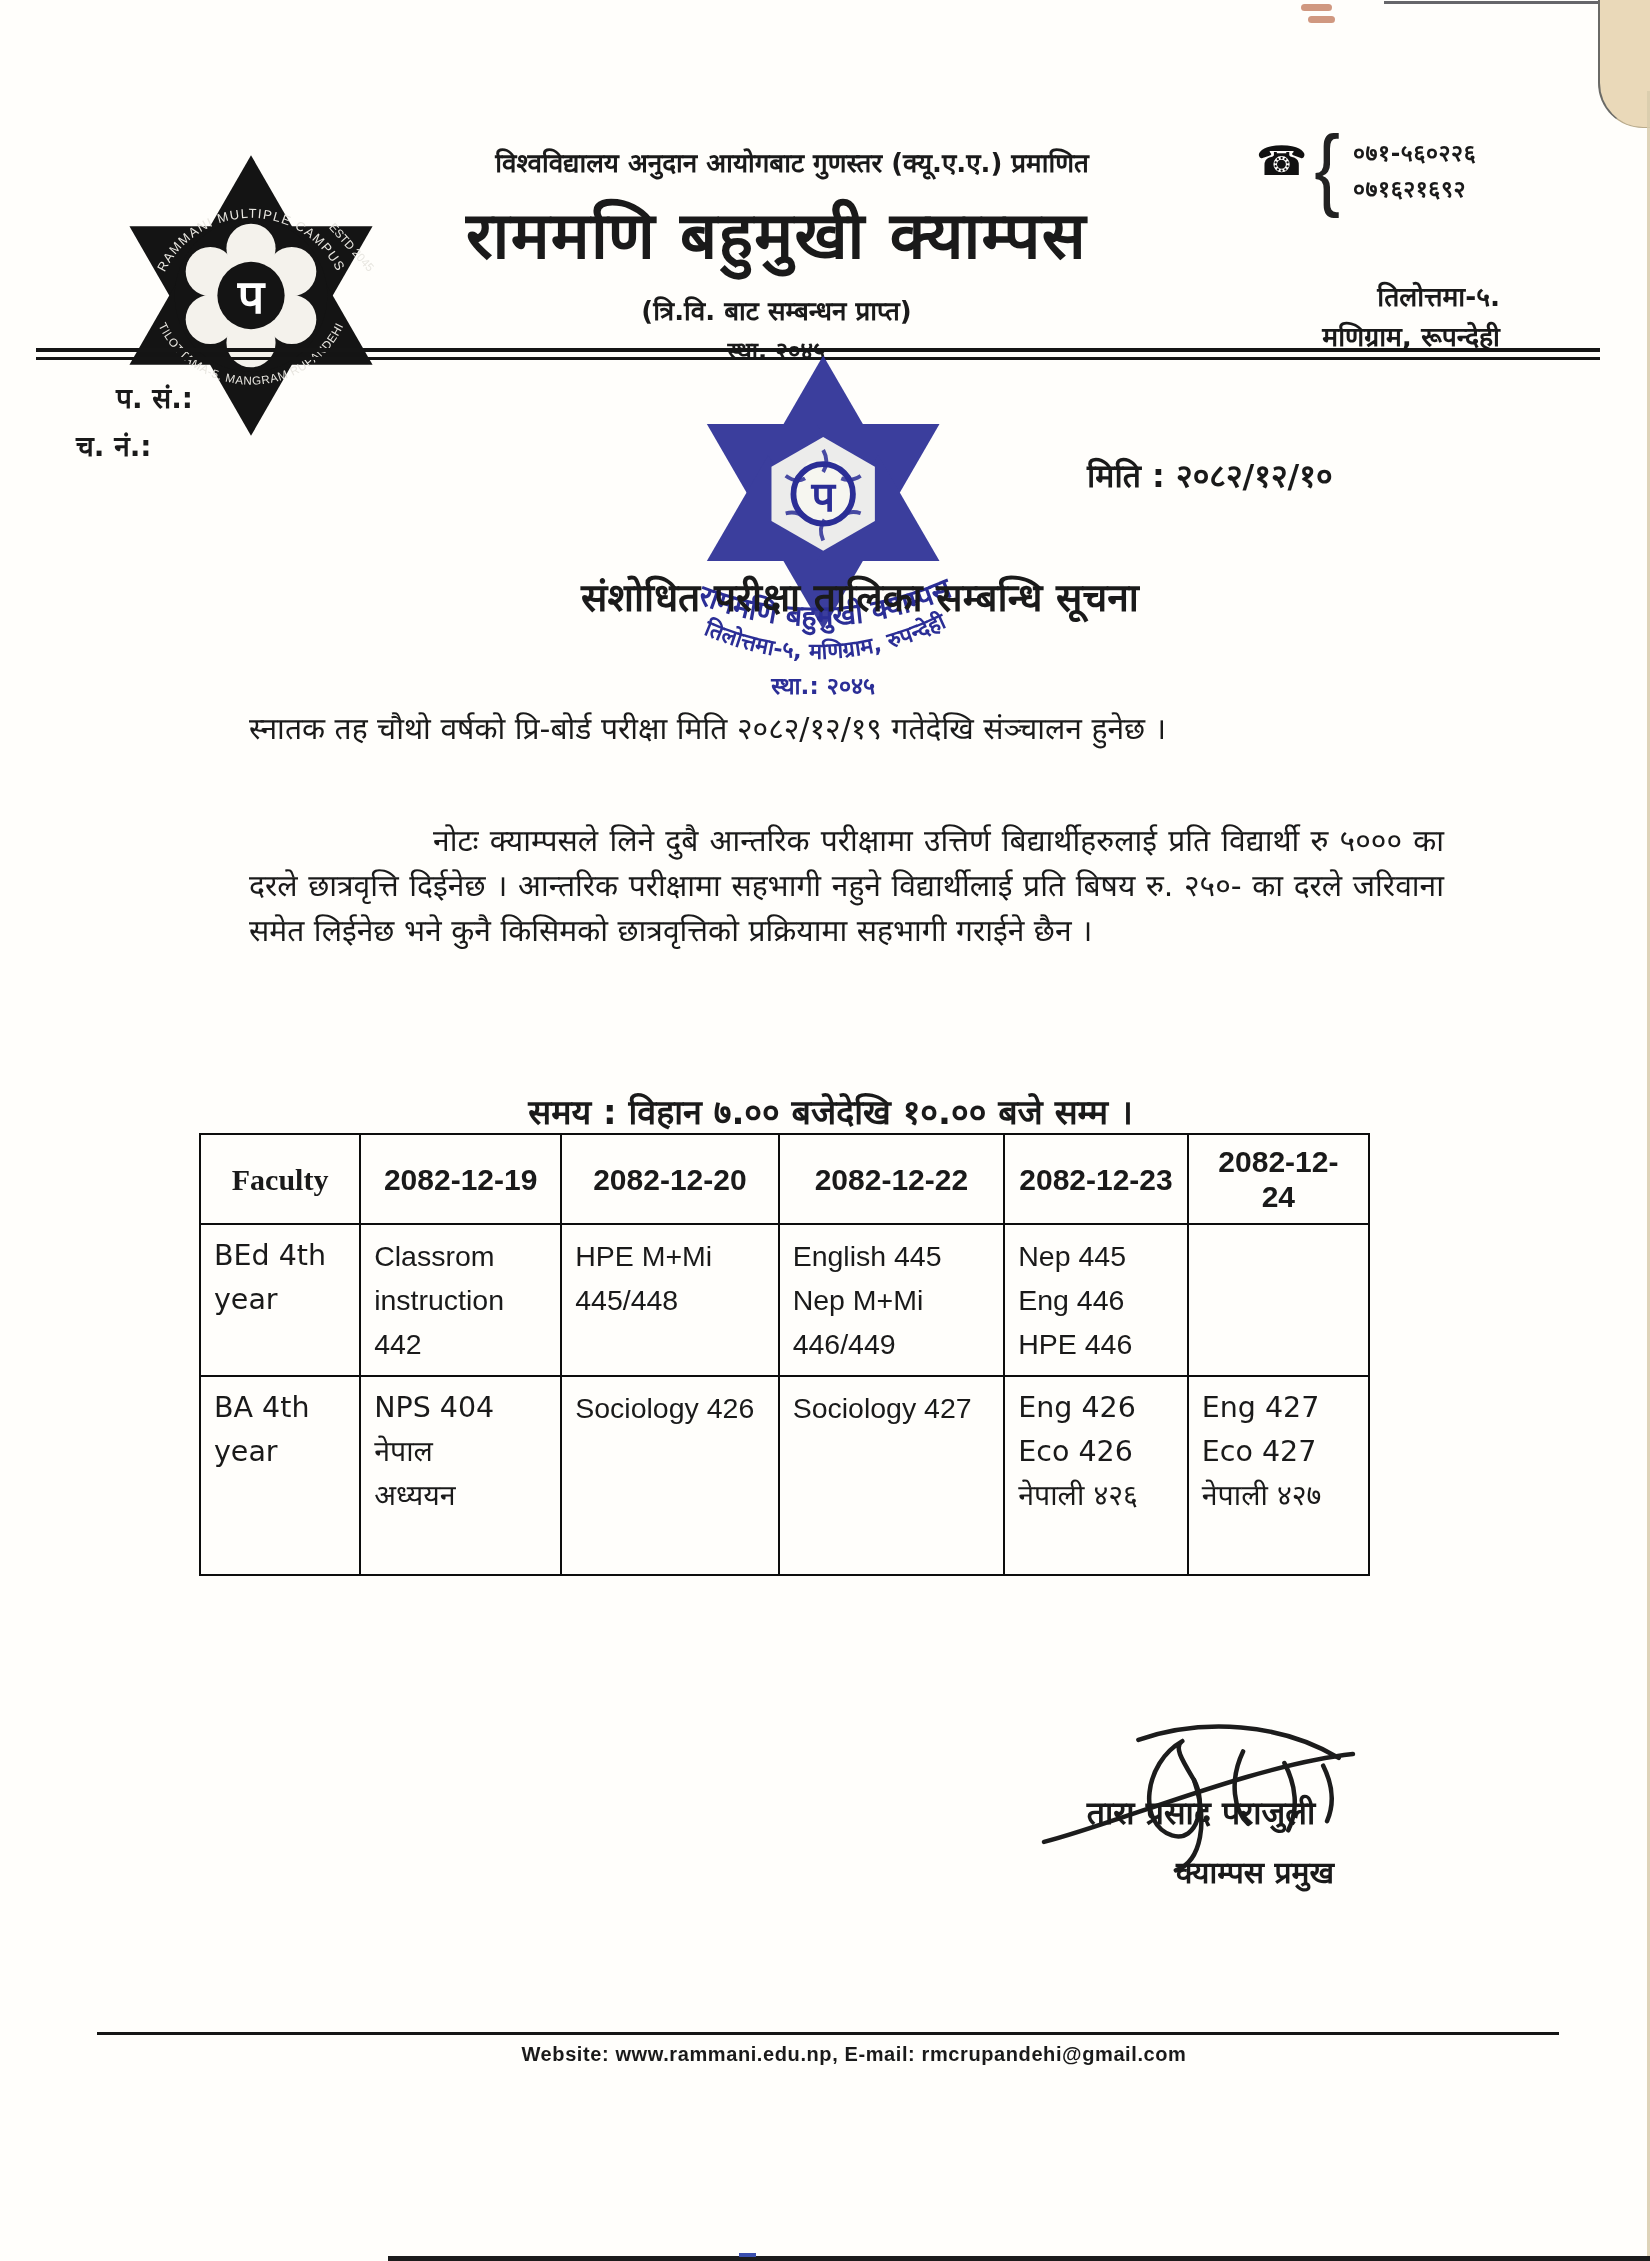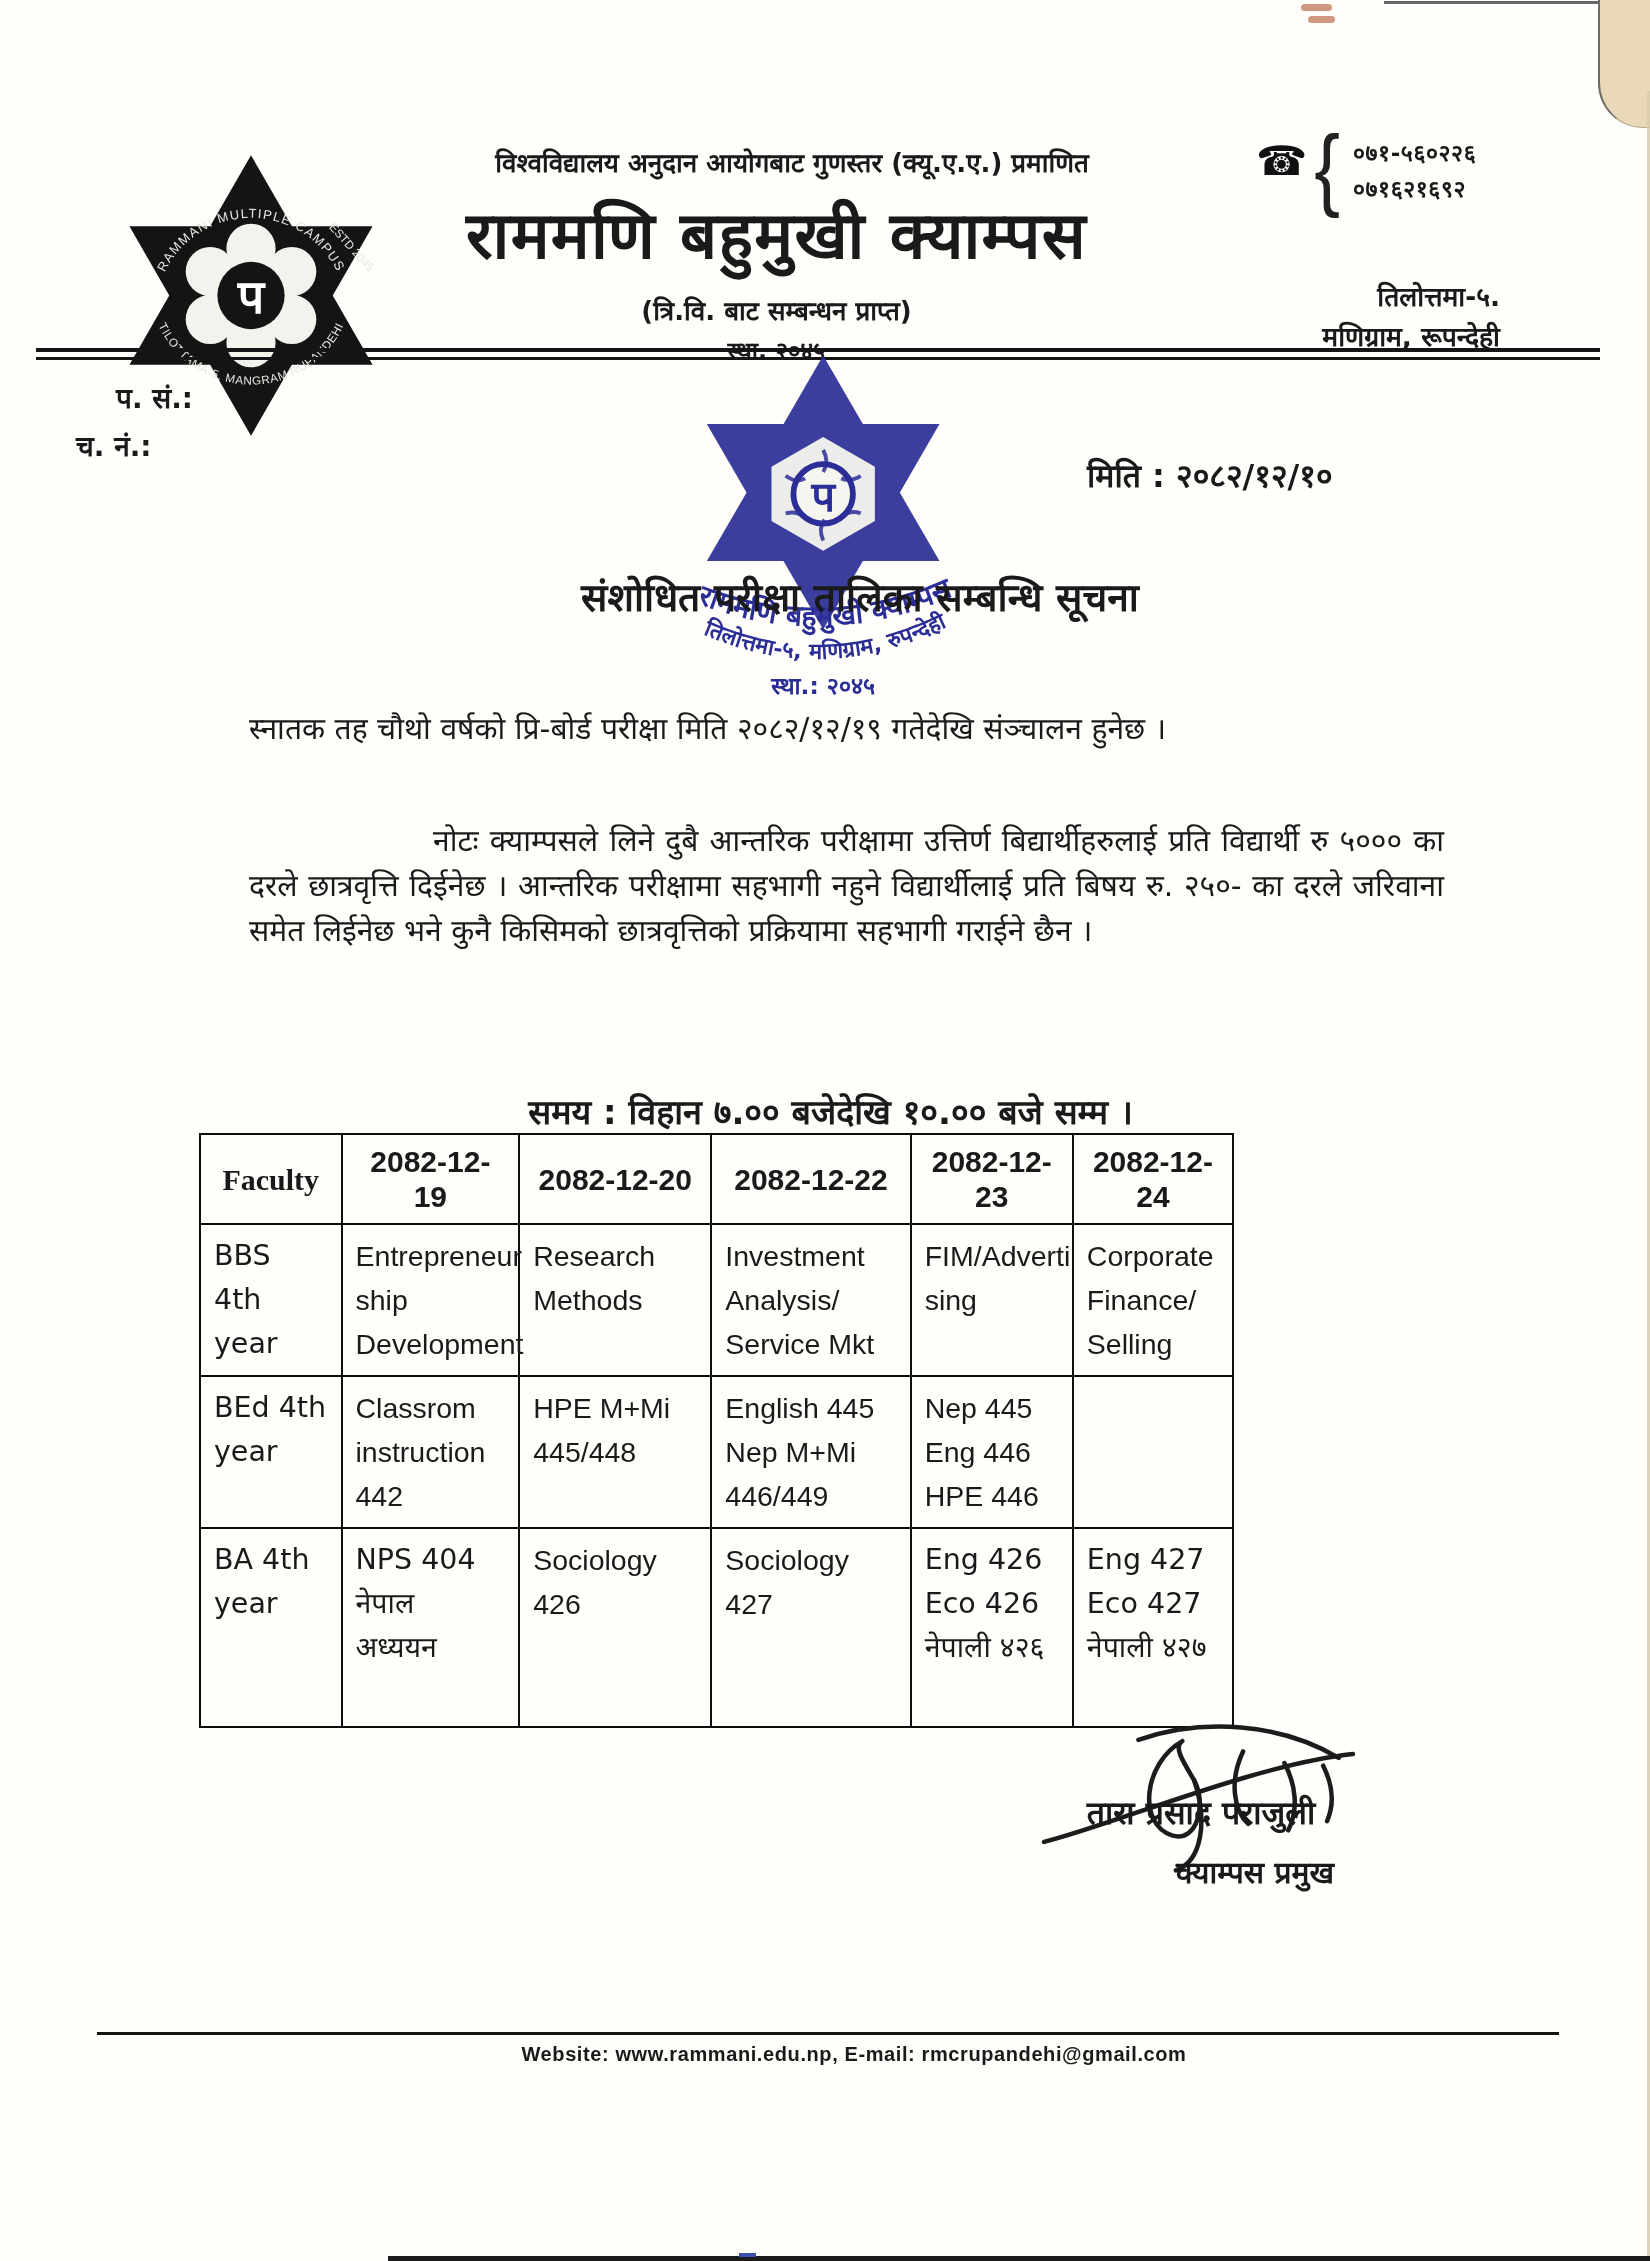--- a/index.html
+++ b/index.html
@@ -40,21 +40,21 @@
   .doc-title { left: 388px; top: 569px; width: 944px; text-align: center;
             font-size: 39px; font-weight: bold; }
 
   .para { left: 249px; width: 1195px; font-size: 30px; line-height: 49px;
             text-align: justify; font-weight: 500; }
   .para2 { line-height: 45px; text-indent: 184px; }
   .time-line { left: 342px; top: 1088px; width: 977px; text-align: center;
             font-size: 34px; font-weight: bold; }
 
   
-  .sched { left: 199px; top: 1133px; width: 1035px; }
+  .sched { left: 199px; top: 1133px; width: 1171px; }
   table.grid { width: 100%; border-collapse: collapse; table-layout: fixed; }
   table.grid th, table.grid td {
     border: 2.6px solid #0d0d0d; vertical-align: top;
     padding: 9px 13px; font-size: 28.5px; line-height: 44px;
     white-space: pre-line; text-align: left; font-weight: 500;
   }
   table.grid th { text-align: center; vertical-align: middle;
     font-size: 30px; font-weight: bold; line-height: 35px; }
   th.faculty-h { font-family: "Liberation Serif", serif; font-weight: normal;
     font-size: 29px; }
@@ -198,37 +198,20 @@
           <col style="width:15.5%">
       </colgroup>
       <tbody>
           <tr class="hdr">
         <th class="faculty-h">Faculty</th>
         <th>2082-12-19</th>
         <th>2082-12-20</th>
         <th>2082-12-22</th>
         <th>2082-12-23</th>
         <th>2082-12-24</th>
-      </tr>
-      <tr class="r1">
-        <td class="dev">BBS
-4th year</td>
-        <td>Entrepreneur
-ship
-Development</td>
-        <td>Research
-Methods</td>
-        <td>Investment
-Analysis/
-Service Mkt</td>
-        <td>FIM/Adverti
-sing</td>
-        <td>Corporate
-Finance/
-Selling</td>
       </tr>
       <tr class="r2">
         <td class="dev">BEd 4th
 year</td>
         <td>Classrom
 instruction
 442</td>
         <td>HPE M+Mi
 445/448</td>
         <td>English 445

